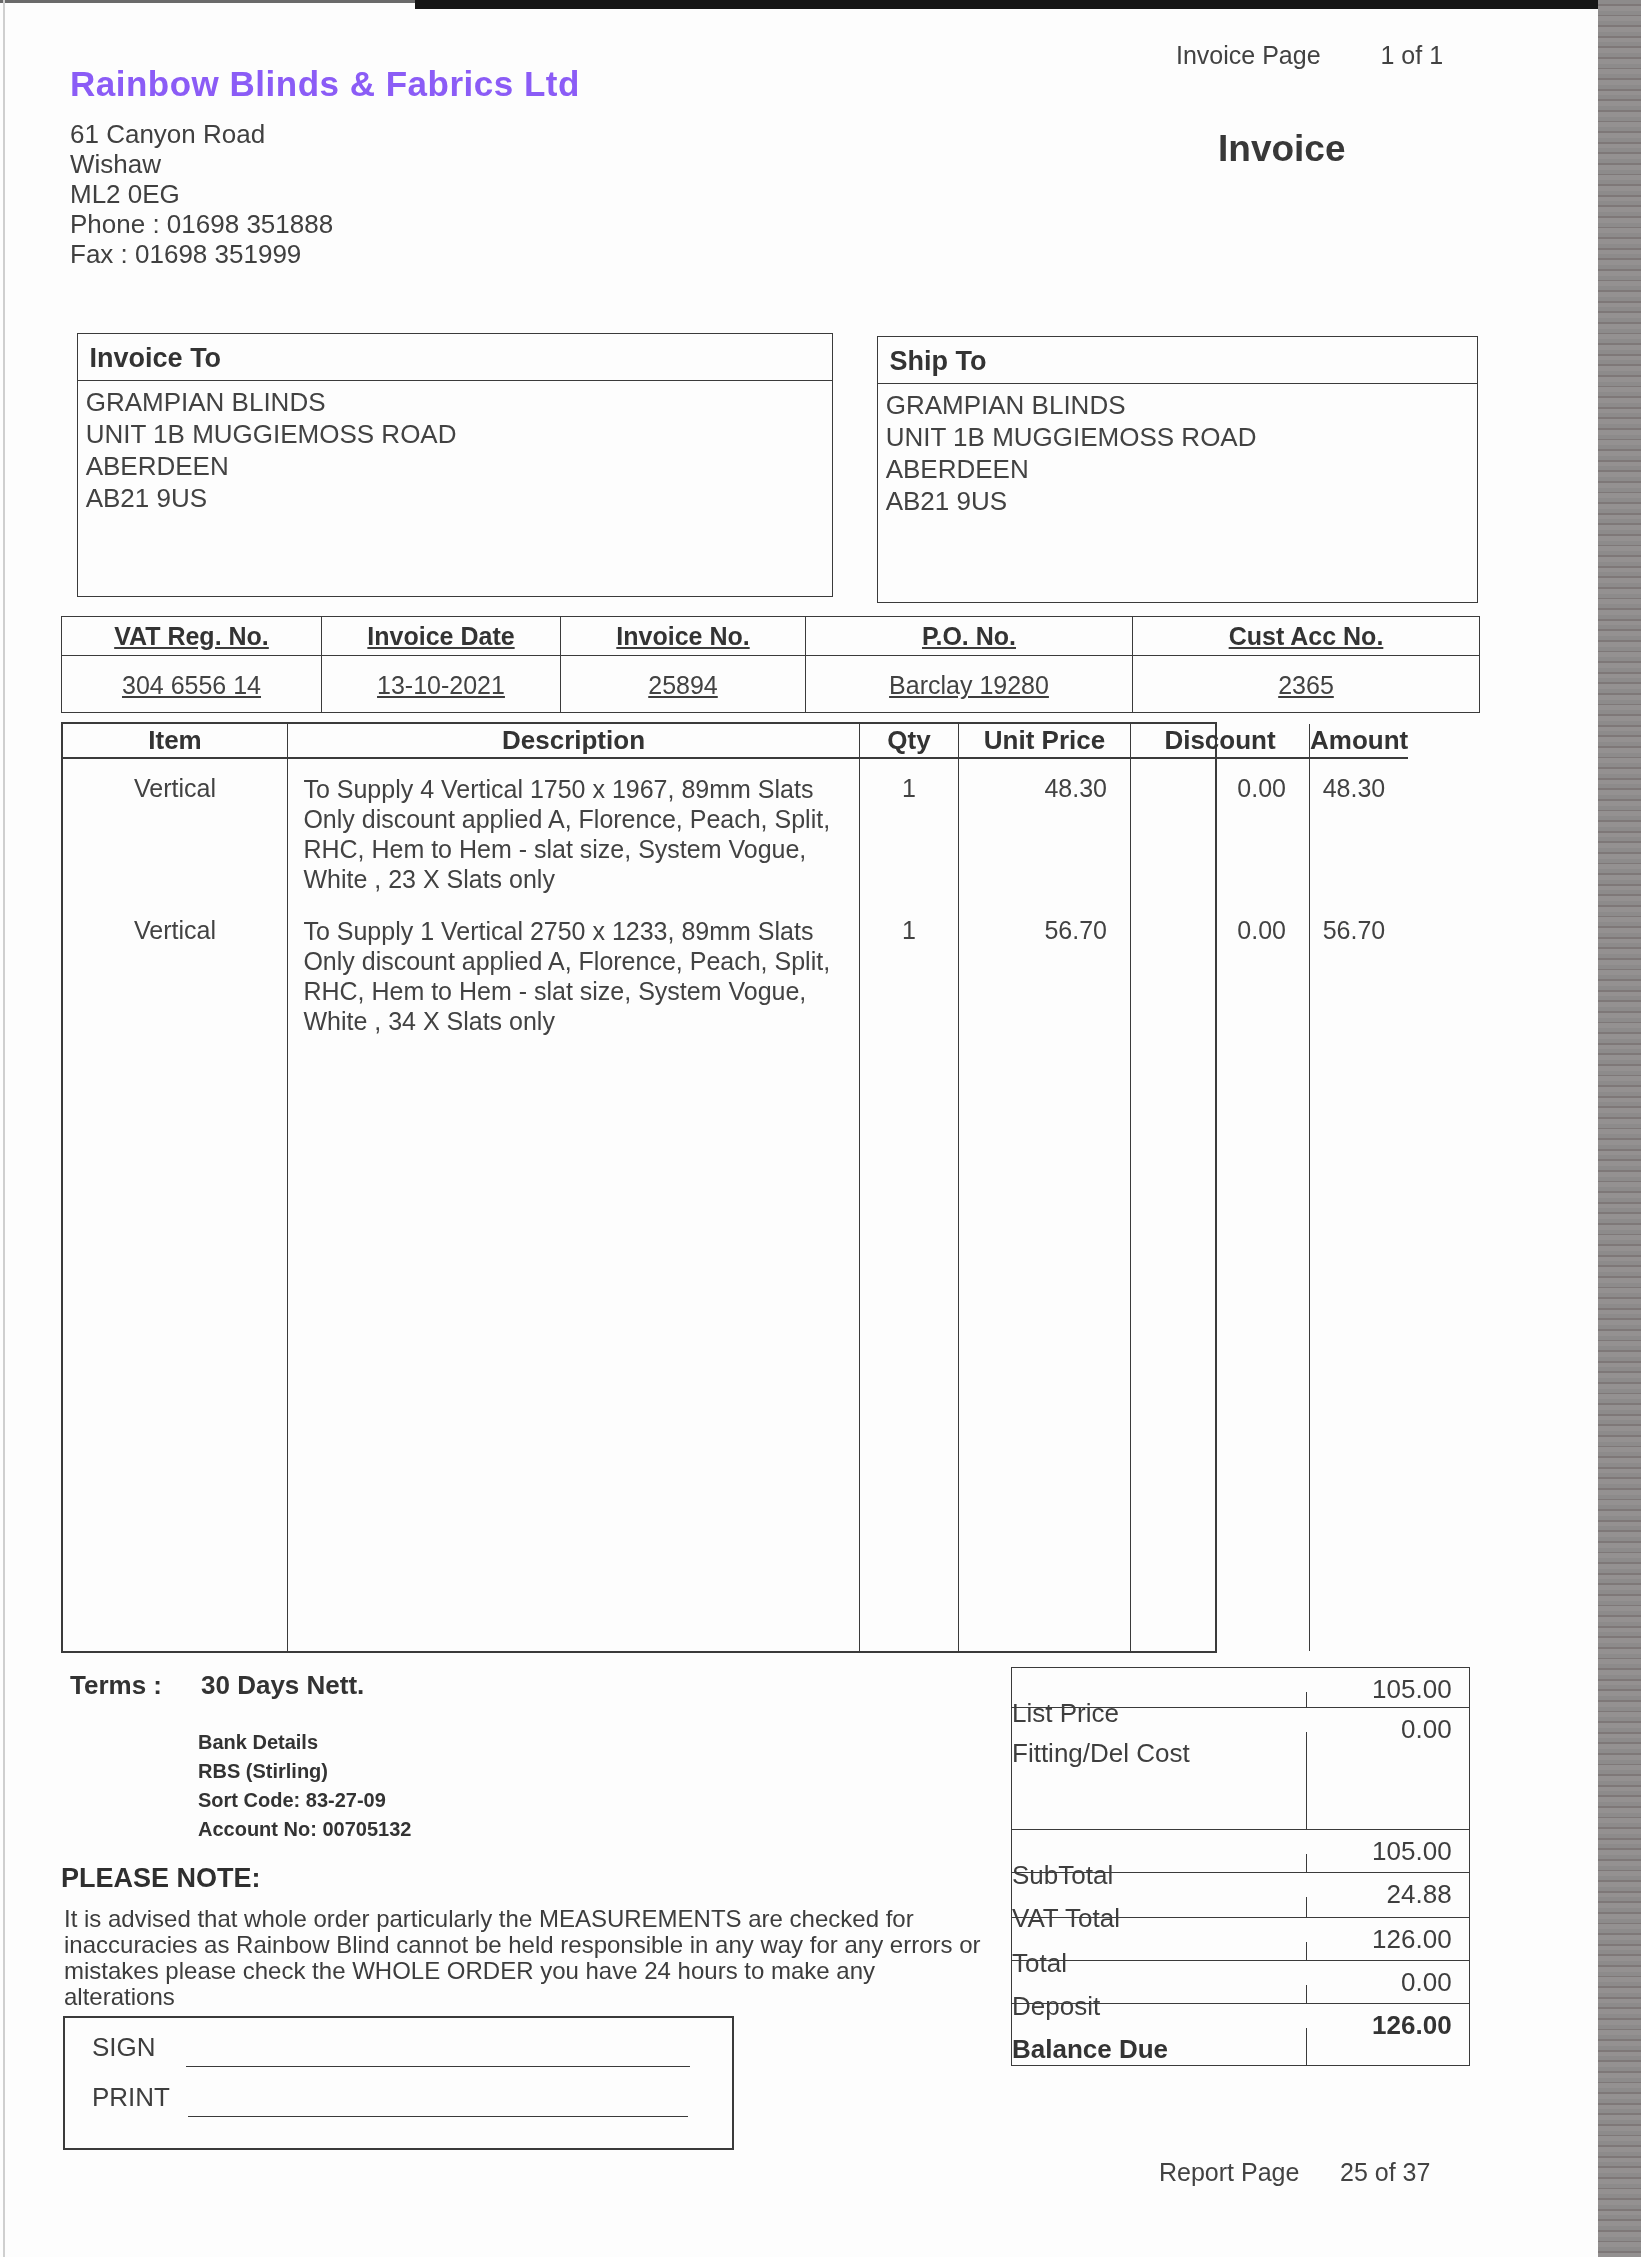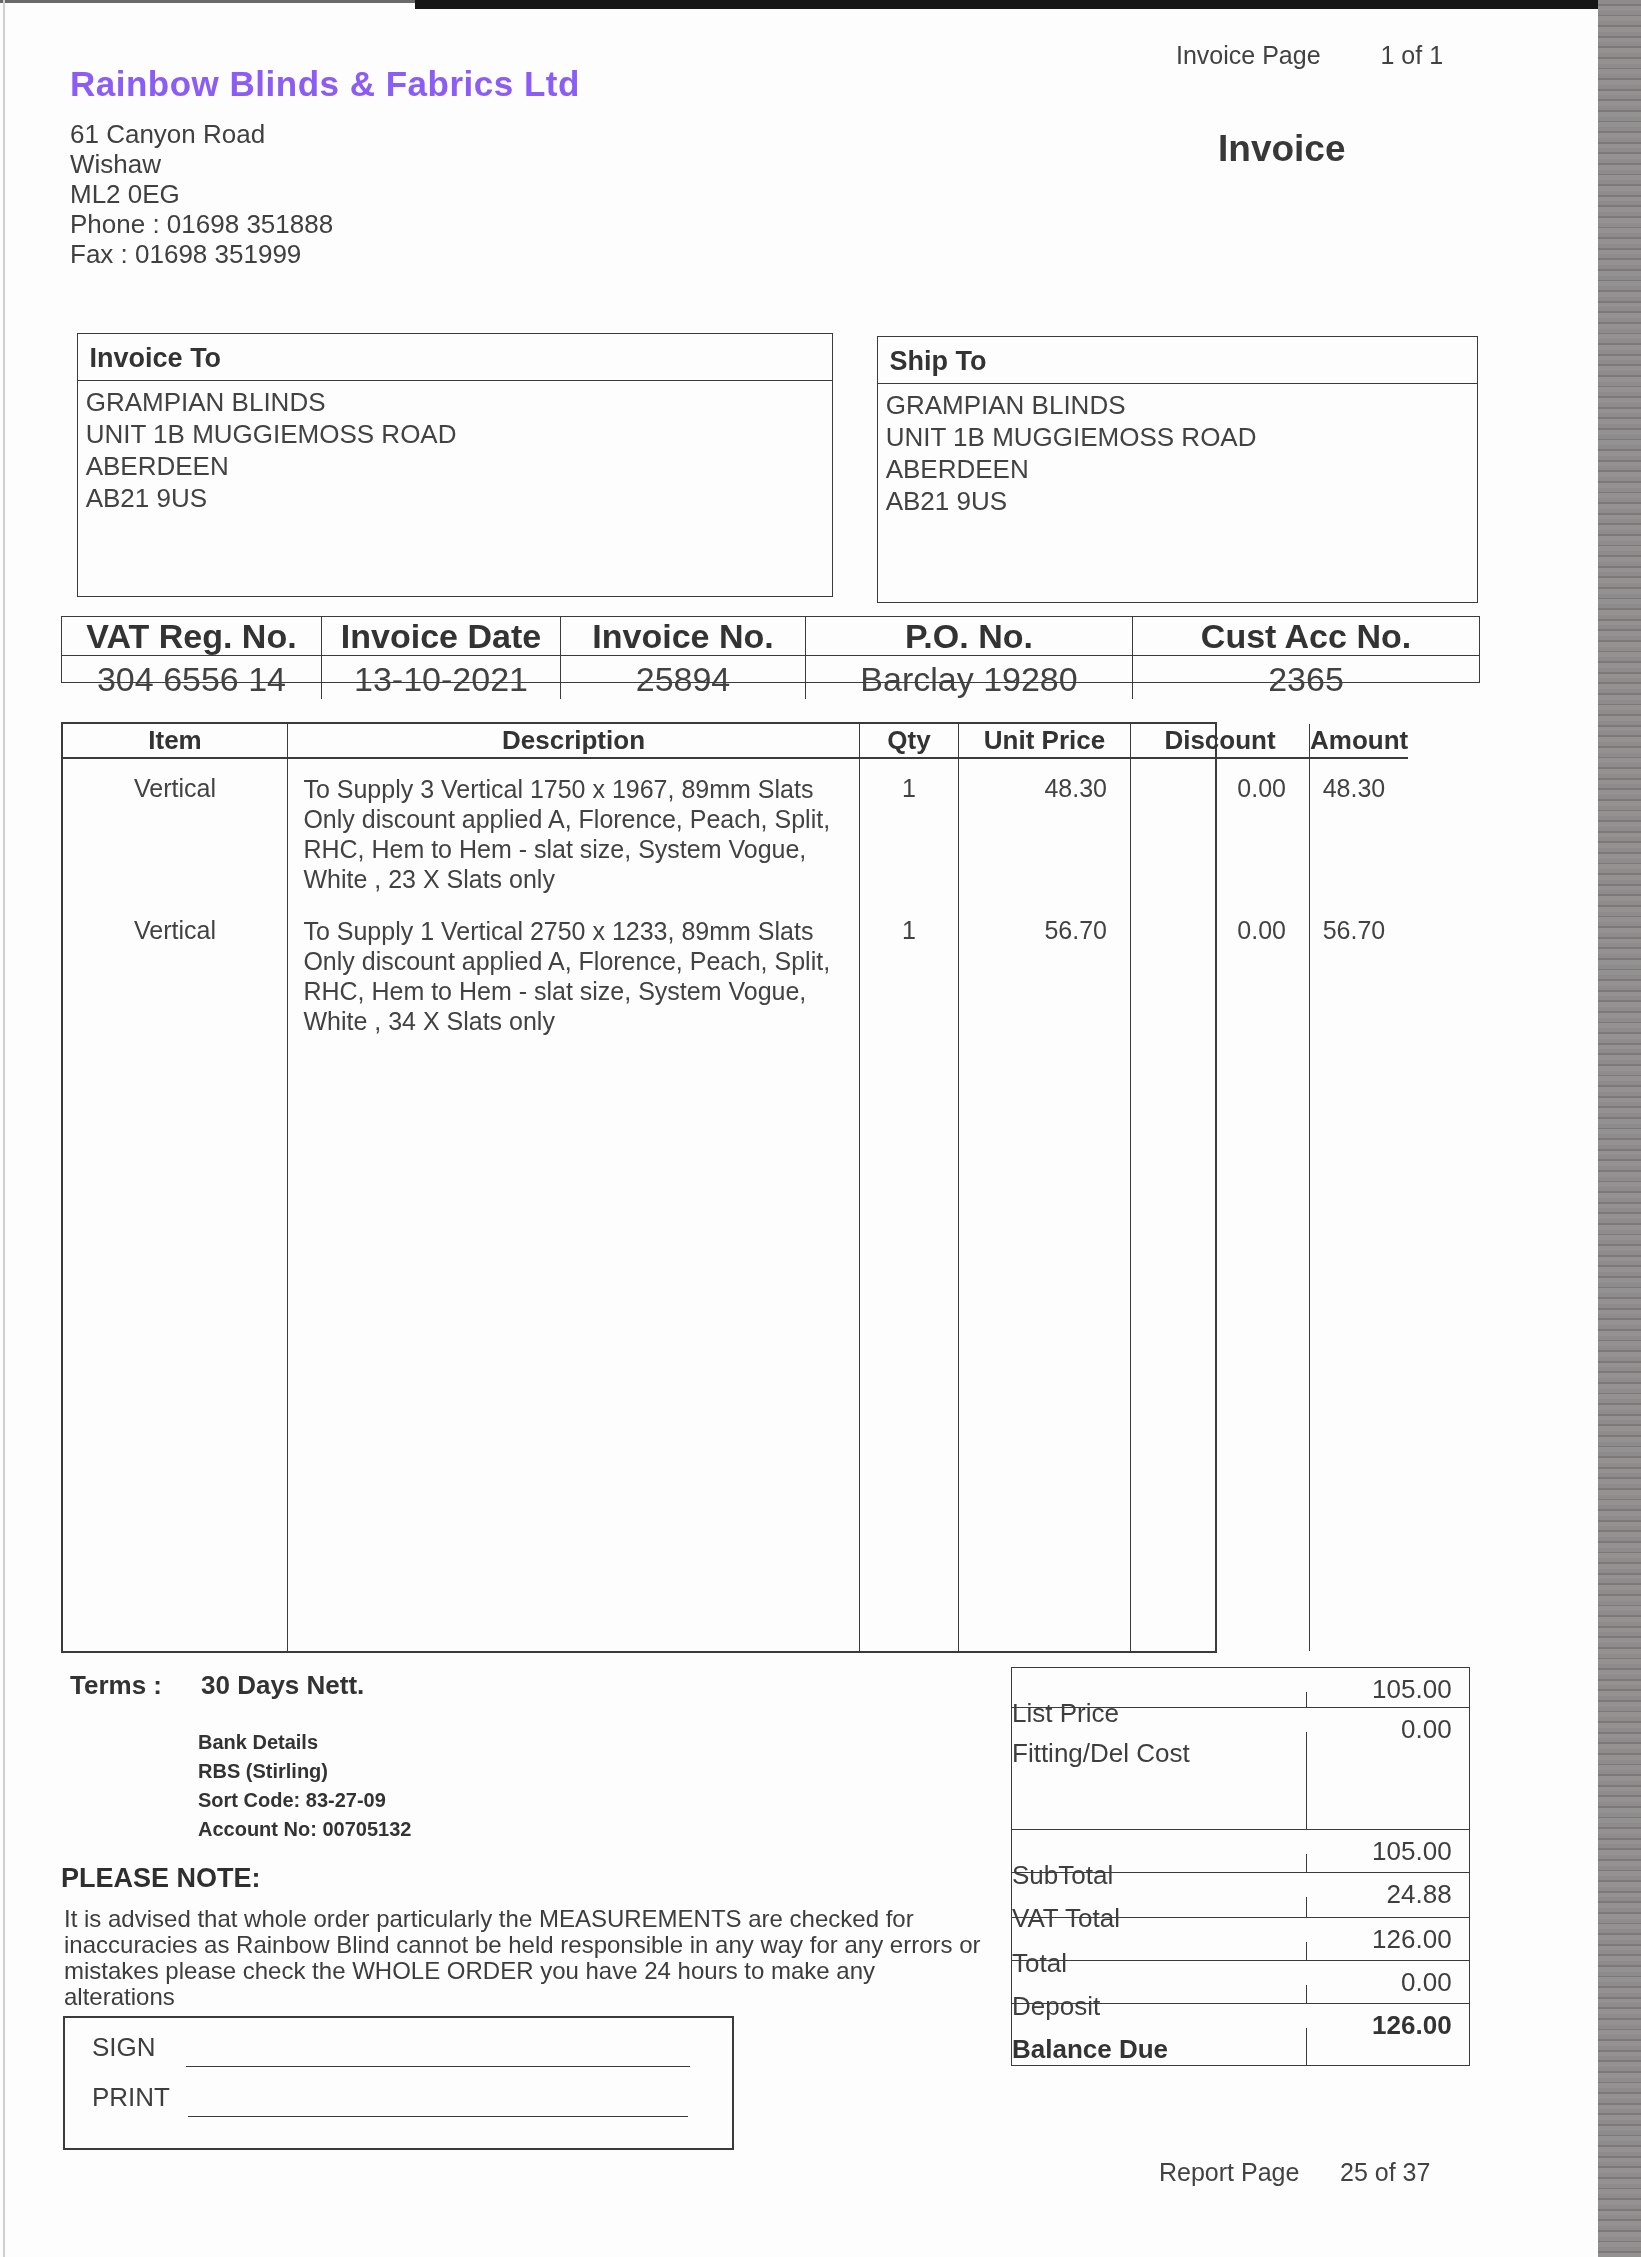--- a/index.html
+++ b/index.html
@@ -30,24 +30,25 @@
 
   
   .addr-box { position:absolute; border:1.9px solid #3b3b3b; box-sizing:border-box; }
   .addr-box.invoice-to { left:77px;  top:333px; width:756px; height:264px; }
   .addr-box.ship-to    { left:877px; top:336px; width:601px; height:267px; }
   .addr-label { font-weight:bold; font-size:27px; color:#333; padding:8.7px 0 6.8px 11.6px; border-bottom:1.9px solid #3b3b3b; }
   .addr-lines { padding:4.8px 0 0 7.7px; font-size:26px; line-height:32px; color:#424242; }
 
   
   .info-table {
-    position:absolute; left:61px; top:616px; width:1419px; height:67px;
+    position:absolute; left:61px; top:616px; width:1419px; height:97px;
     border:1.9px solid #3b3b3b; box-sizing:border-box;
     display:grid; grid-template-columns:260px 239px 245px 327px auto; grid-template-rows:39px auto;
-    font-size:34px;
+    font-size:25px;
+    text-decoration:underline;
   }
   .info-h { font-weight:bold; color:#333; border-bottom:1.9px solid #3b3b3b; }
   .info-h, .info-v { display:flex; align-items:center; justify-content:center; border-right:1.9px solid #3b3b3b; }
   .info-h.last, .info-v.last { border-right:none; }
   .info-v { color:#424242; padding-top:3.9px; }
 
   
   .items-table {
     position:absolute; left:61px; top:722px; width:1156px; height:931px;
     border:2.9px solid #3b3b3b; box-sizing:border-box;
@@ -156,21 +157,21 @@
   <div class="items-table">
     <div class="it it-h">Item</div>
     <div class="it it-h">Description</div>
     <div class="it it-h">Qty</div>
     <div class="it it-h">Unit Price</div>
     <div class="it it-h">Discount</div>
     <div class="it it-h last">Amount</div>
 
     <div class="it it-item">Vertical</div>
     <div class="it it-desc">
-      <div>To Supply 3 Vertical  1750 x 1967, 89mm Slats</div>
+      <div>To Supply 4 Vertical  1750 x 1967, 89mm Slats</div>
       <div>Only discount applied A, Florence, Peach, Split,</div>
       <div>RHC, Hem to Hem - slat size, System Vogue,</div>
       <div>White , 23 X Slats only</div>
     </div>
     <div class="it it-qty">1</div>
     <div class="it it-num">48.30</div>
     <div class="it it-num">0.00</div>
     <div class="it it-num last">48.30</div>
 
     <div class="it it-item">Vertical</div>

